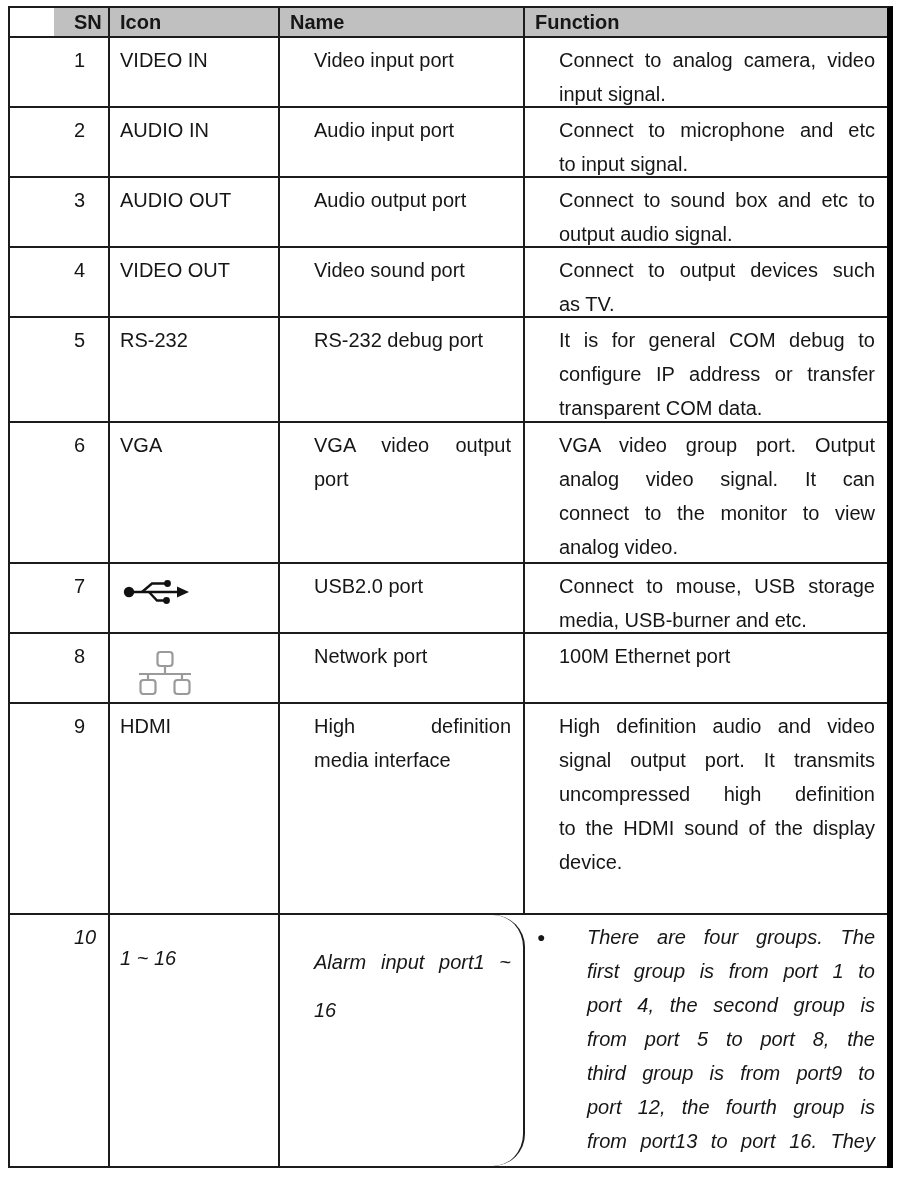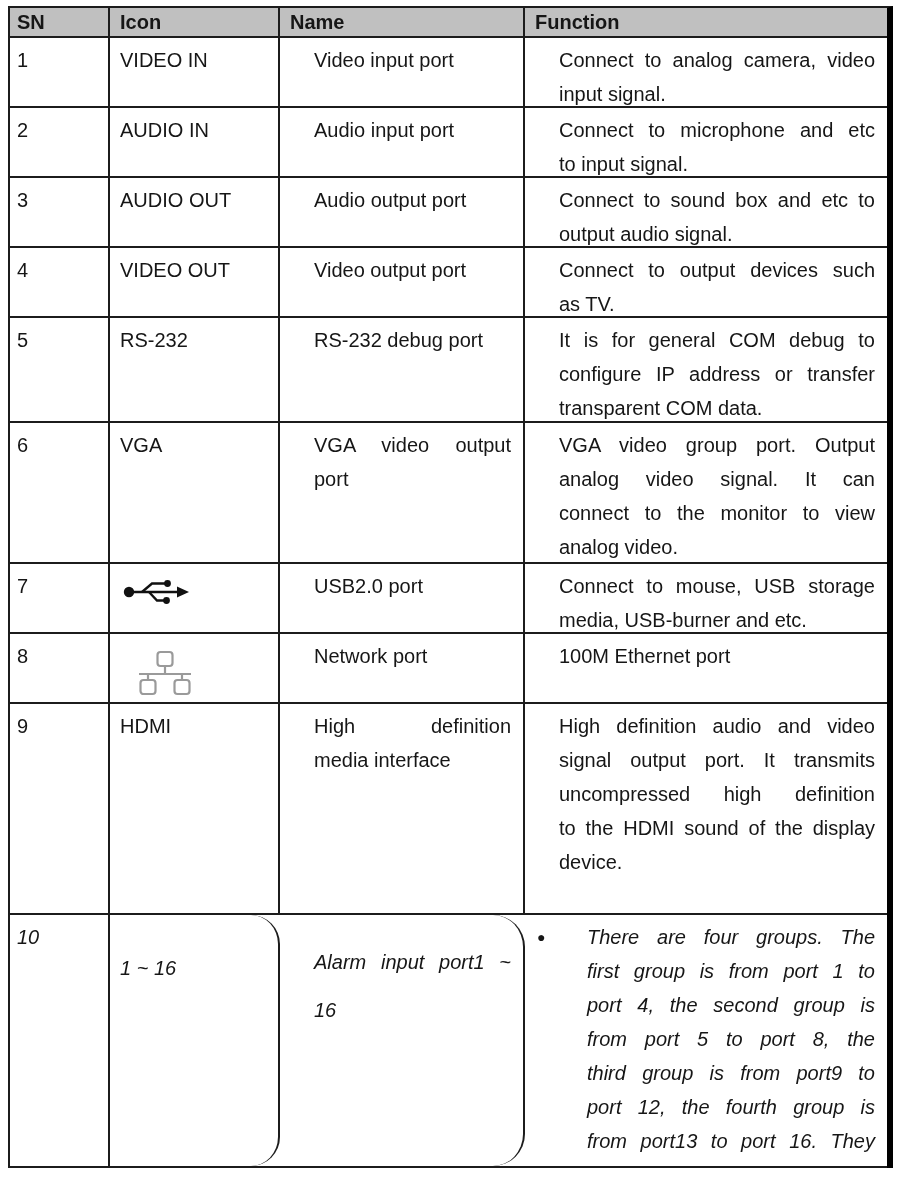--- a/index.html
+++ b/index.html
@@ -39,35 +39,35 @@
   .h213 { height: 211px; }
   .h255 { height: 253px; font-style: italic; }
   .cell {
     border-right: 2px solid var(--bc);
     overflow: hidden;
     padding: 5px 12px 0 10px;
     font-size: 20px;
     line-height: 34px;
   }
   .cell:last-child { border-right: none; }
-  .c-sn { padding-left: 7px; }
+  .c-sn { padding-left: 20px; margin-left: 44px; }
   .hd {
     background: var(--hdr-bg);
     font-weight: bold;
     display: flex;
     align-items: center;
     padding-top: 0;
     padding-bottom: 0;
   }
   
   .just .ln { text-align: justify; text-align-last: justify; margin-left: 24px; }
   .just .ln:last-child { text-align-last: left; }
   .just-all .ln:last-child { text-align-last: justify; }
   
-  .pad-icon-10 { padding-top: 36px; border-radius: 29px; }
+  .pad-icon-10 { padding-top: 26px; }
   .pad-name-10 { padding-top: 30px; border-radius: 32px; }
   .pad-name-10 .ln + .ln { margin-top: 14px; }
   
   .bullet-row { display: flex; align-items: flex-start; }
   .bullet {
     width: 28px;
     flex: 0 0 28px;
     font-size: 14px;
     line-height: 34px;
     padding-left: 2px;
@@ -123,21 +123,21 @@
       <div class="cell just">
           <div class="ln">Connect to sound box and etc to</div>
           <div class="ln">output audio signal.</div>
         </div>
     </div>
 
     <div class="row h72">
       <div class="cell c-sn">4</div>
       <div class="cell">VIDEO OUT</div>
       <div class="cell just">
-          <div class="ln">Video output port</div>
+          <div class="ln">Video sound port</div>
         </div>
       <div class="cell just">
           <div class="ln">Connect to output devices such</div>
           <div class="ln">as TV.</div>
         </div>
     </div>
 
     <div class="row h107">
       <div class="cell c-sn">5</div>
       <div class="cell">RS-232</div>

